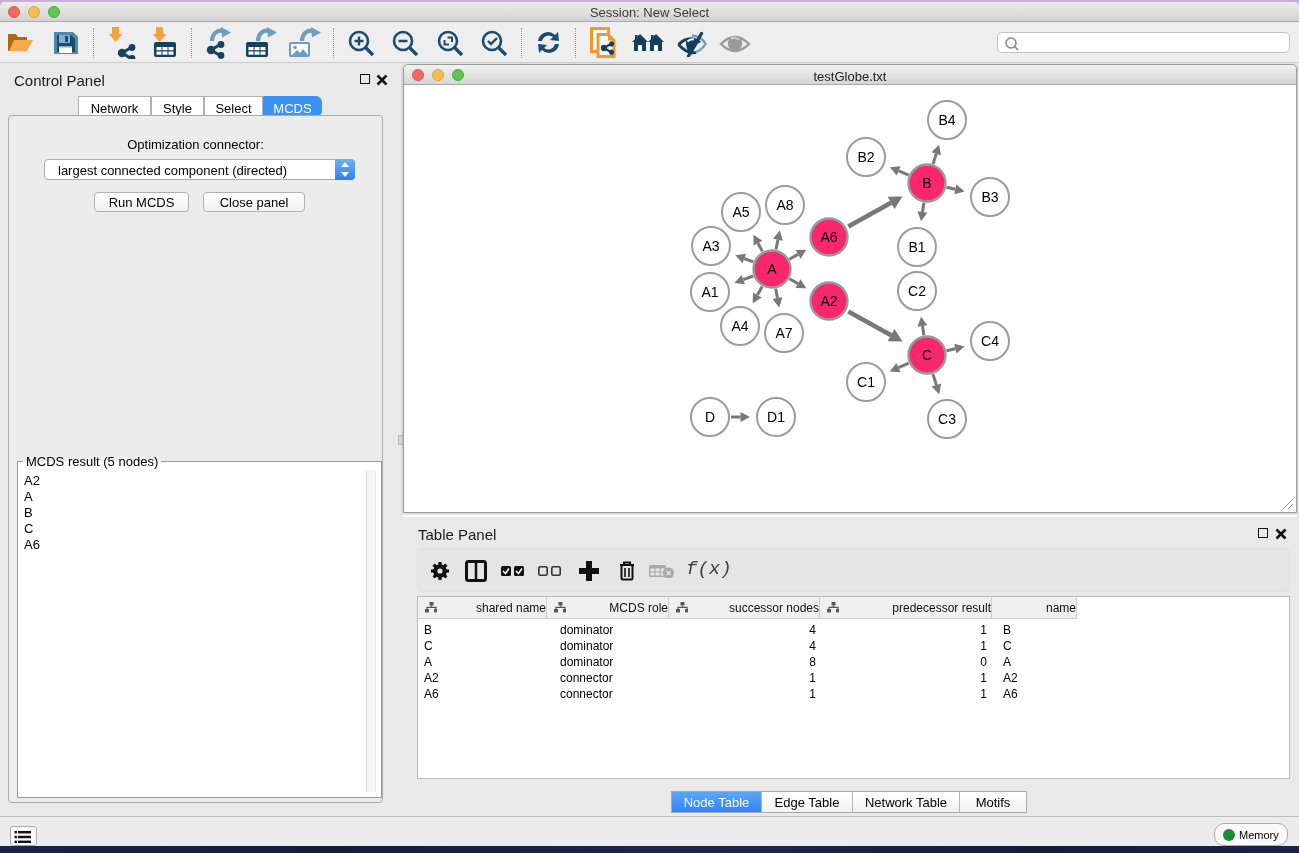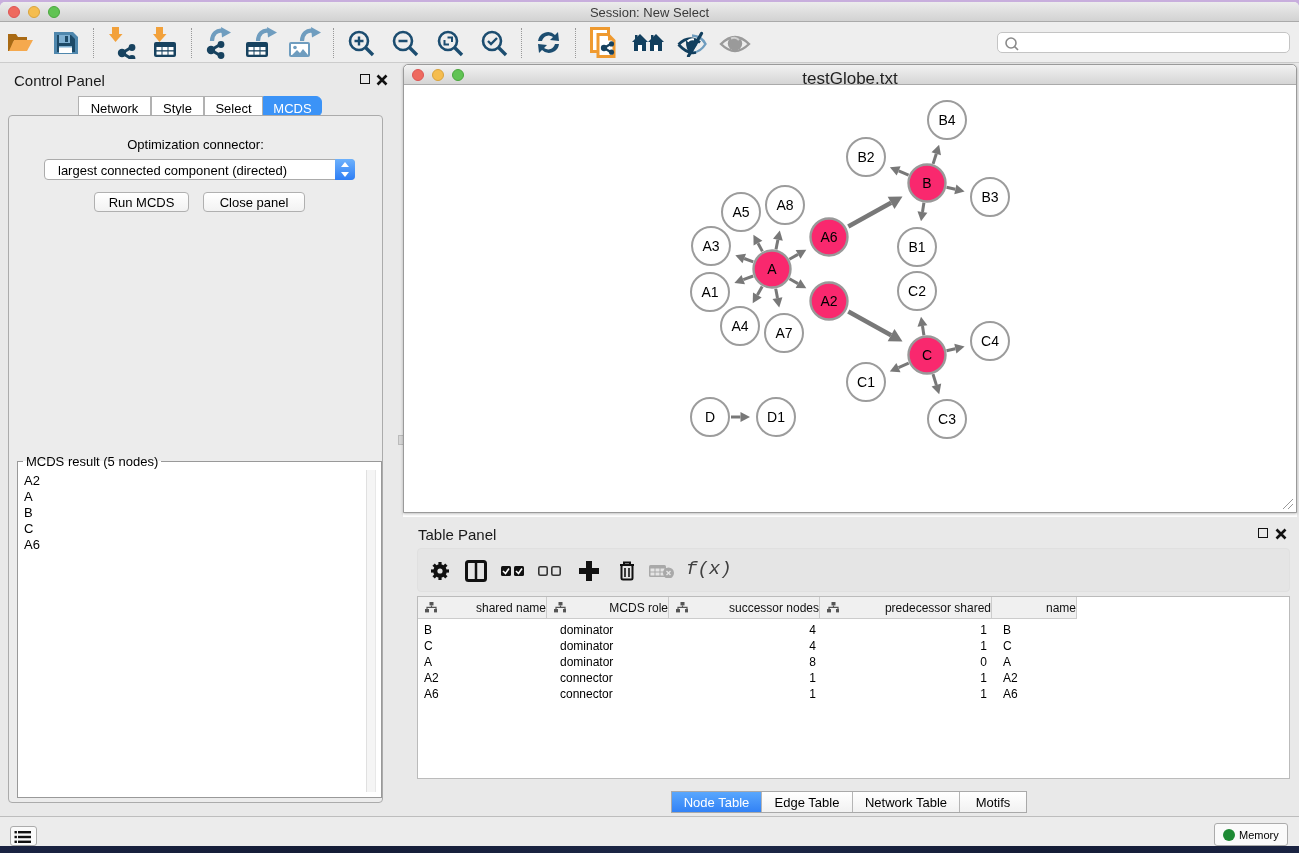--- a/index.html
+++ b/index.html
@@ -37,21 +37,21 @@
 #ttable{left:27px;top:79px;width:873px;height:183px;background:#fff;border:1px solid #bbb}
 #thead{left:0;top:0;width:659px;height:22px;background:#f0f0f0;border-bottom:1px solid #ccc}
 .hcell{top:0;height:22px;border-right:1px solid #ccc;font-size:12px;text-align:right;padding-top:4px;color:#111}
 .hicon{top:5px;width:12px;height:11px}
 .trow{font-size:12px;color:#000;height:16px}
 .tcell{position:absolute;white-space:nowrap}
 #bottomtabs{left:281px;top:274px;height:22px;border:1px solid #a9a9a9;border-radius:0;overflow:hidden;background:#fff;display:flex}
 .btab{height:22px;font-size:13px;padding:3px 0 0 0;text-align:center;border-right:1px solid #b5b5b5;background:linear-gradient(#fff,#f0f0f0);color:#000}
 .btab.sel{background:linear-gradient(#59a7fd,#2e7ef5);color:#fff}
 #statusbar{left:0;top:814px;width:1299px;height:30px;background:#ececec;border-top:1px solid #bdbdbd}
-#memorybtn{left:1214px;top:6px;width:74px;height:23px;background:#fafafa;border:1px solid #ababab;border-radius:3px;font-size:11px}
+#memorybtn{left:1214px;top:6px;width:74px;height:23px;background:#fafafa;border:1px solid #ababab;border-radius:10px;font-size:11px}
 #listbtn{left:10px;top:9px;width:27px;height:20px;background:#fafafa;border:1px solid #ababab;border-radius:3px}
 svg{display:block}
 .icon{position:absolute}
 </style></head><body>
 <div id="desktop-top" class="abs"></div>
 <div id="win" class="abs">
   <div id="titlebar" class="abs">
     <div class="abs tl t1"></div>
       <div class="abs tl t2"></div>
       <div class="abs tl t3"></div>
@@ -246,21 +246,21 @@
     </div>
     <div id="rpane" class="abs">
       <div class="abs" style="left:8px;top:372px;width:6px;height:10px;background:#d6d6d6;border:1px solid #bbb"></div>
       <div class="abs" style="left:455px;top:452px;width:10px;height:5px;background:#d6d6d6;border:1px solid #bbb"></div>
       <div class="abs" style="left:13px;top:450px;width:894px;height:4px;background:#fff"></div>
       <div id="netwin" class="abs">
         <div id="nettitle" class="abs">
           <div class="abs tl t1" style="left:8px;top:4px;background:#ee6a5f;border:.5px solid #d55"></div>
           <div class="abs tl" style="left:28px;top:4px;background:#f5bd4f;border:.5px solid #d9a33c"></div>
           <div class="abs tl" style="left:48px;top:4px;background:#61c354;border:.5px solid #4aa73e"></div>
-          <div class="abs" style="width:100%;text-align:center;top:4px;font-size:17px;color:#222">testGlobe.txt</div>
+          <div class="abs" style="width:100%;text-align:center;top:4px;font-size:13px;color:#222">testGlobe.txt</div>
         </div>
         <div id="netcanvas" class="abs">
           <svg width="892" height="426" viewBox="0 0 892 426" font-family="Liberation Sans,sans-serif">
 <line x1="349.2" y1="191.0" x2="339.3" y2="194.7" stroke="#787878" stroke-width="3"></line>
             <polygon points="330.4,198.0 337.5,190.0 341.0,199.3" fill="#787878"></polygon>
 <line x1="349.3" y1="176.9" x2="340.2" y2="173.5" stroke="#787878" stroke-width="3"></line>
             <polygon points="331.3,170.2 342.0,168.8 338.5,178.2" fill="#787878"></polygon>
 <line x1="358.2" y1="201.4" x2="353.4" y2="210.0" stroke="#787878" stroke-width="3"></line>
             <polygon points="348.7,218.3 349.0,207.6 357.7,212.5" fill="#787878"></polygon>
 <line x1="358.4" y1="166.4" x2="354.0" y2="158.2" stroke="#787878" stroke-width="3"></line>
@@ -440,21 +440,21 @@
             </svg>
             <div class="hcell abs" style="left:251px;width:151px">successor nodes</div>
             <svg class="hicon abs" style="left:409px" width="13" height="12">
               <g fill="#555">
                 <rect x="4.5" y="0" width="4" height="3.4"></rect>
                 <rect x="0" y="7" width="4" height="3.4"></rect>
                 <rect x="9" y="7" width="4" height="3.4"></rect>
                 <path d="M6.5 3.4 v2 M2 7 v-1.6 h9 V7" stroke="#555" fill="none" stroke-width="1.2"></path>
               </g>
             </svg>
-            <div class="hcell abs" style="left:402px;width:172px">predecessor shared</div>
+            <div class="hcell abs" style="left:402px;width:172px">predecessor result</div>
             <div class="hcell abs" style="left:574px;width:85px">name</div>
           </div>
           <div class="trow abs" style="left:0;top:26px;width:659px">
             <span class="tcell" style="left:6px">B</span>
             <span class="tcell" style="left:142px">dominator</span>
             <span class="tcell" style="right:261px">4</span>
             <span class="tcell" style="right:90px">1</span>
             <span class="tcell" style="left:585px">B</span>
           </div>
           <div class="trow abs" style="left:0;top:42px;width:659px">

